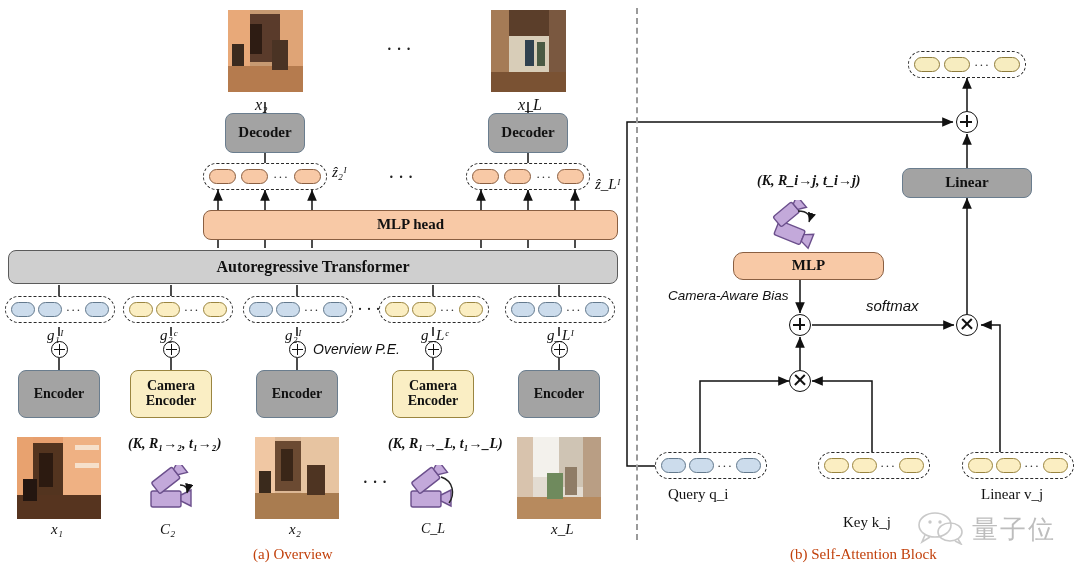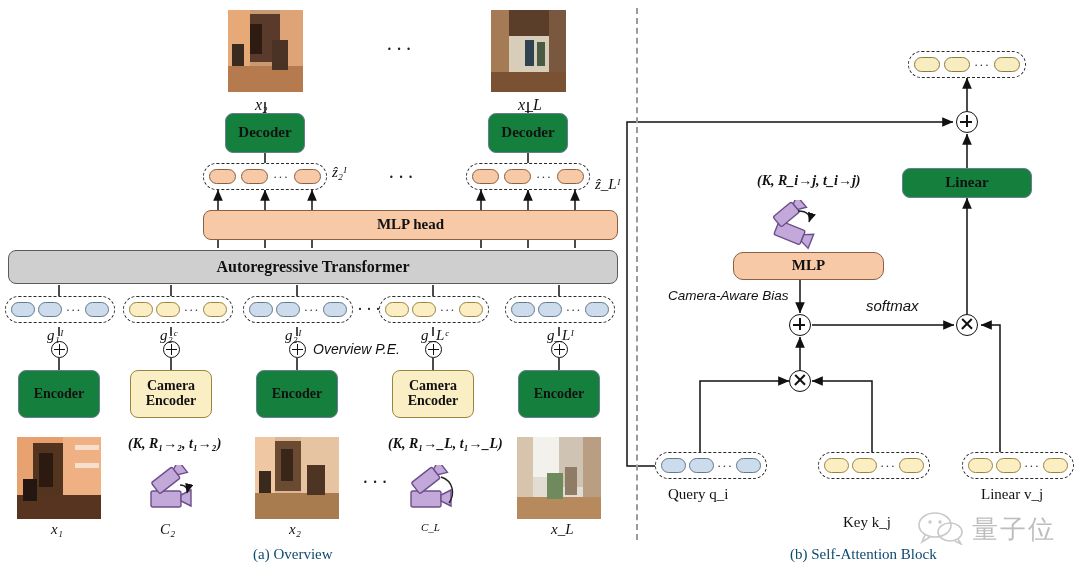--- a/index.html
+++ b/index.html
@@ -6,21 +6,21 @@
   body{width:1080px;height:572px;position:relative;overflow:hidden;
        font-family:"Liberation Serif",serif;color:#111;}
   .fig{position:absolute;left:0;top:0;width:1080px;height:572px;}
   .abs{position:absolute;}
 
   
   .box{position:absolute;border:1.4px solid #5b5b5b;border-radius:8px;
        display:flex;align-items:center;justify-content:center;
        text-align:center;font-weight:bold;line-height:1.05;
        box-sizing:border-box;}
-  .box.blue{background:#15803d;border-color:#6a7d8e;}
+  .box.blue{background:#a3a3a3;border-color:#6a7d8e;}
   .box.yellow{background:#faeec4;border-color:#9a8540;}
   .box.orange{background:#f8c9a6;border-color:#8a5f42;}
   .box.gray{background:#cfcfcf;border-color:#5b5b5b;}
 
   
   .tokgrp{position:absolute;border:1.6px dashed #2a2a2a;border-radius:999px;
           display:flex;align-items:center;justify-content:space-between;
           box-sizing:border-box;padding:0 5px;}
   .tok{border:1.2px solid #6b6b6b;border-radius:999px;box-sizing:border-box;}
   .tok.blue{background:#ccdcec;border-color:#5f7competition;}
@@ -55,21 +55,21 @@
   .thumb{position:absolute;overflow:hidden;background:#d9c3ad;}
   .thumb i{position:absolute;display:block;}
 
   
   .vdiv{position:absolute;border-left:2.2px dashed #9a9a9a;}
 
   
   svg.wires{position:absolute;left:0;top:0;width:1080px;height:572px;
             pointer-events:none;}
 
-  .cap{position:absolute;font-size:15px;color:#0c4a6e;}
+  .cap{position:absolute;font-size:15px;color:#c2410c;}
   .wm{position:absolute;color:#bdbdbd;font-size:26px;letter-spacing:2px;
       font-family:"DejaVu Sans",sans-serif;}
 </style>
 </head>
 <body>
 
 <div class="fig">
 
 <svg class="wires" viewBox="0 0 1080 572">
   <defs>
@@ -294,21 +294,21 @@
   <g stroke="#6b4f8c" stroke-width="1.4" fill="#c3a9da">
     <rect x="6" y="26" width="30" height="16" rx="2"></rect>
     <path d="M36,30 L46,25 L46,41 L36,36 z"></path>
     <g transform="rotate(-38 20 16)">
       <rect x="8" y="9" width="26" height="14" rx="2"></rect>
       <path d="M34,12 L43,8 L43,23 L34,19 z"></path>
     </g>
   </g>
   <path d="M36,12 C49,16 50,30 44,38" stroke="#222" stroke-width="1.4" fill="none"></path>
 </svg>
-<div class="lbl mathlbl" style="left:421px;top:521px;font-size:11px;">C_L</div>
+<div class="lbl mathlbl" style="left:421px;top:521px;font-size:14px;">C_L</div>
 
 <div class="ellipsis" style="left:362px;top:471px;">···</div>
 
 <div class="vdiv" style="left:636px;top:8px;height:532px;"></div>
 
 <div class="tokgrp" style="left:908px;top:51px;width:118px;height:27px;">
   <span class="tok yellow2" style="width:26px;height:15px;"></span>
   <span class="tok yellow2" style="width:26px;height:15px;"></span>
   <span class="dots">···</span>
   <span class="tok yellow2" style="width:26px;height:15px;"></span>

